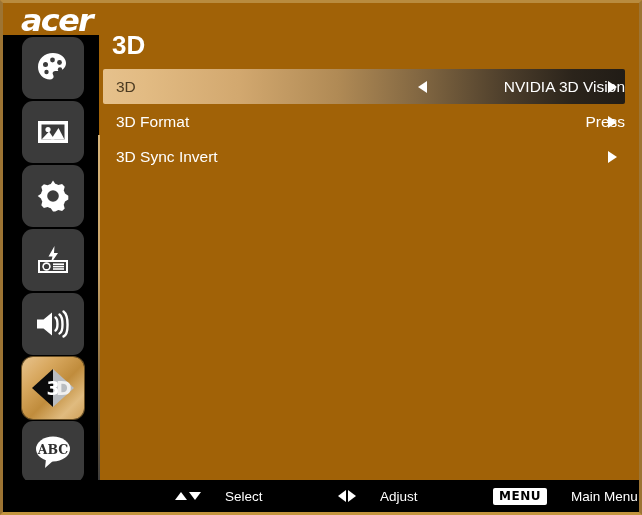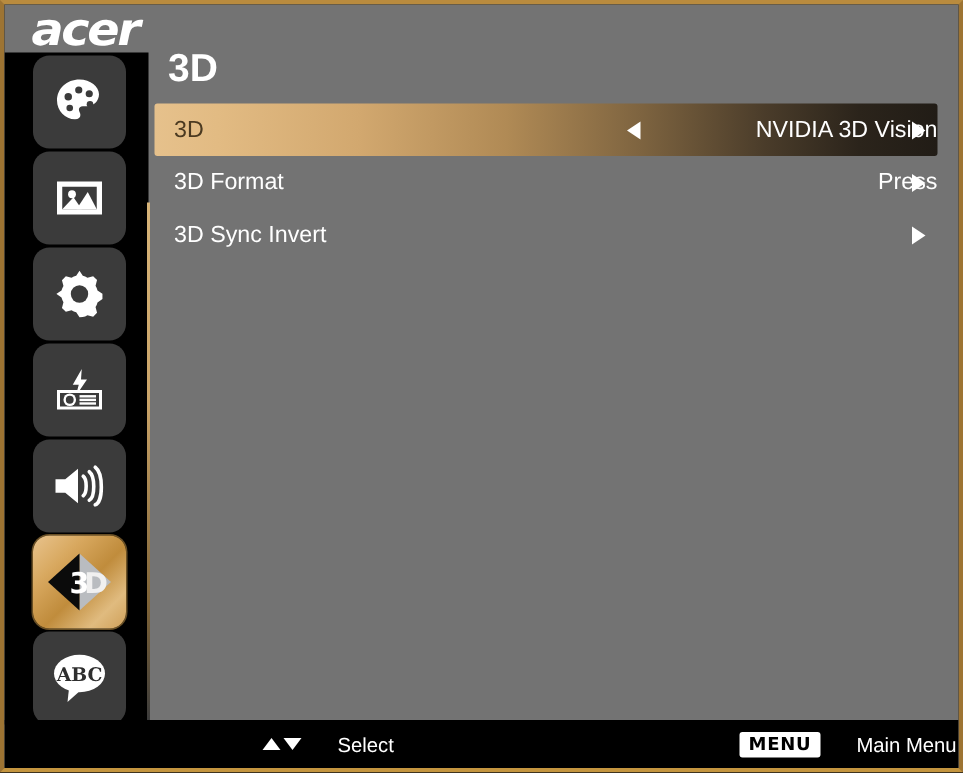--- a/index.html
+++ b/index.html
@@ -23,21 +23,21 @@
     background: #000000;
     border: 3px solid #b8893c;
     border-top-color: #b98b3e;
     border-left-color: #9d7433;
     border-right-color: #9d7433;
     border-bottom-color: #c4953f;
   }
   #osd-inner {
     position: absolute;
     inset: 0;
-    background: #737373;
+    background: #a16207;
     overflow: hidden;
   }
 
   
   .brand {
     position: absolute;
     left: 18px;
     top: 4px;
     width: 108px;
     height: 28px;
@@ -368,20 +368,27 @@
     <div class="footer">
 
       <div class="footer-item f-select">
         <span class="glyph-group">
           <span class="tri tri-up"></span>
           <span class="tri tri-down"></span>
         </span>
         <span>Select</span>
       </div>
 
+      <div class="footer-item f-adjust">
+        <span class="glyph-group">
+          <span class="tri tri-l"></span>
+          <span class="tri tri-r"></span>
+        </span>
+        <span>Adjust</span>
+      </div>
 
       <div class="footer-item f-main">
         <span class="menu-badge">MENU</span>
         <span>Main Menu</span>
       </div>
 
     </div>
 
   </div>
 </div>

